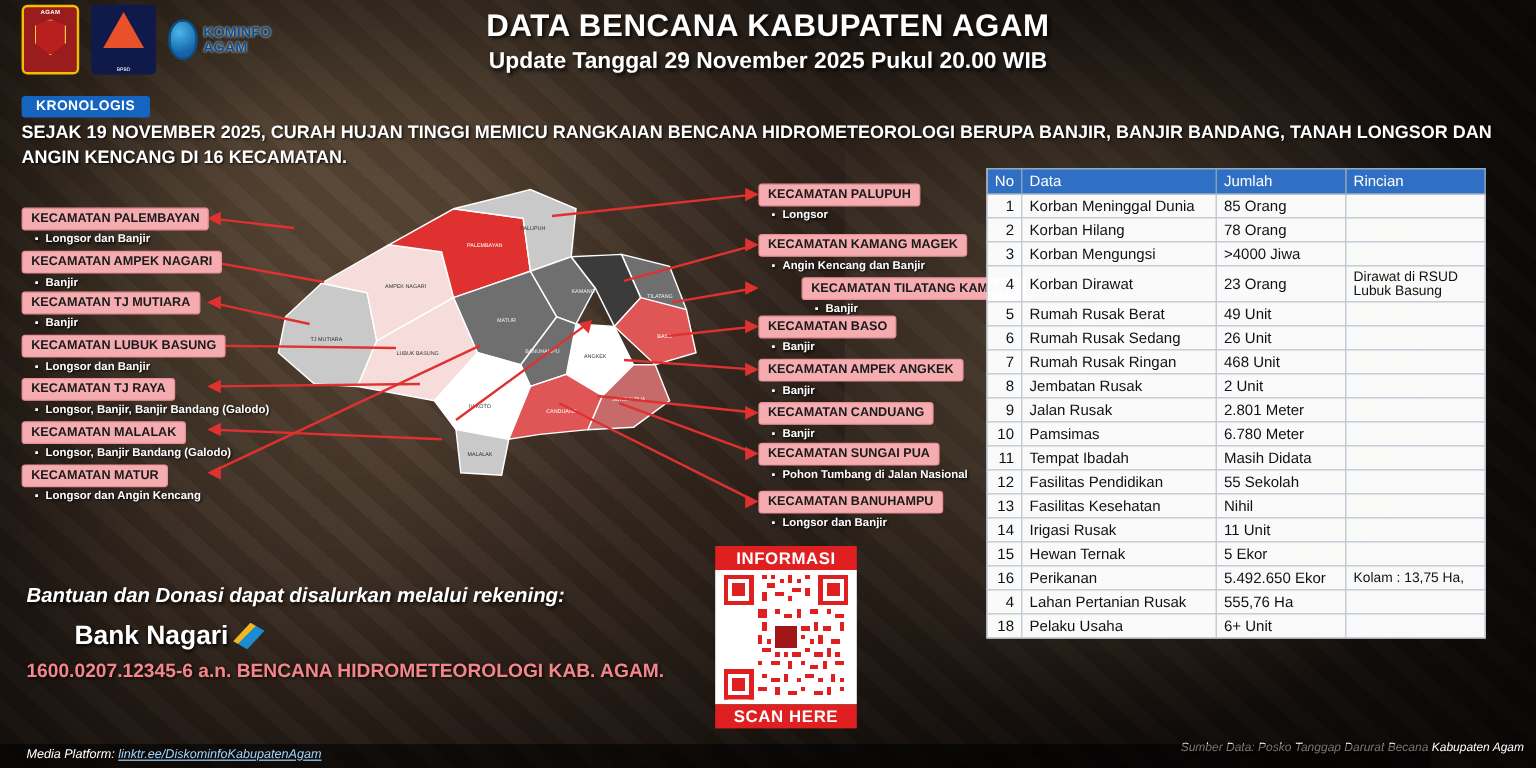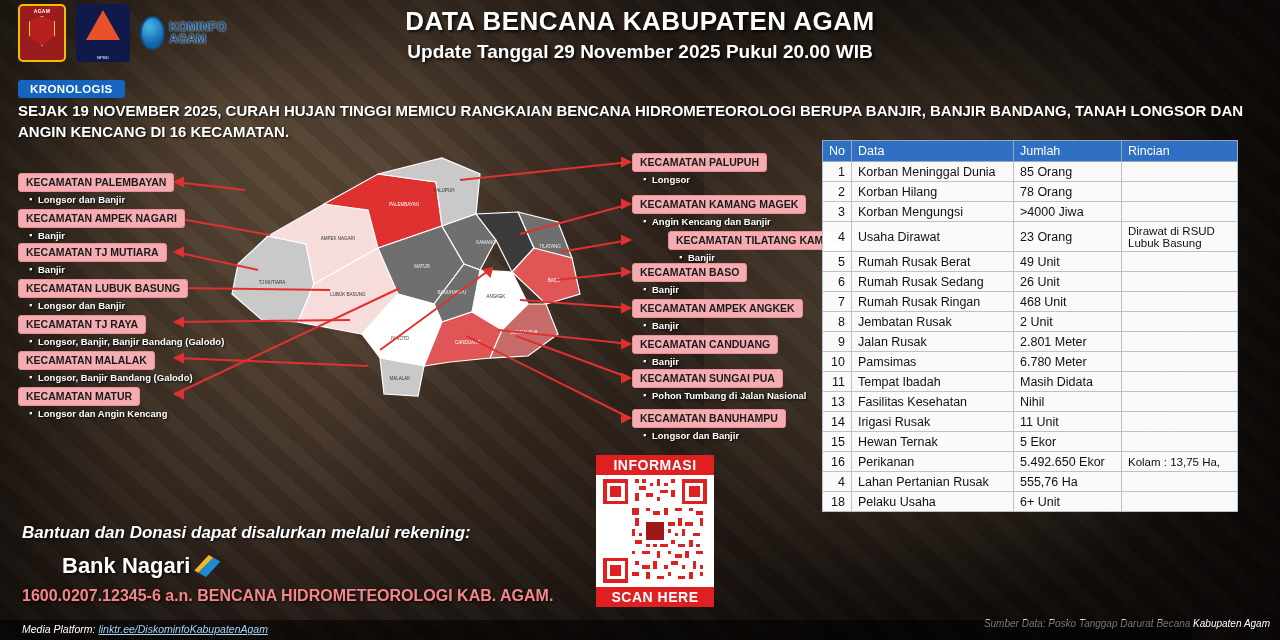--- a/index.html
+++ b/index.html
@@ -135,21 +135,20 @@
   td.rinc { width: 116px; font-size: 11.5px; }
   .src {
     position: absolute; right: 10px; top: 618px; color: #fff; font-size: 10px;
     font-style: italic; z-index: 6; text-shadow: 1px 1px 2px #000;
   }
   
   .donasi { position: absolute; left: 22px; top: 487px; z-index: 6; }
   .donasi .d1 {
     color: #fff; font-size: 17px; font-style: italic; font-weight: bold;
     text-shadow: 1px 1px 3px rgba(0,0,0,.9);
-    margin-top: 36px;
   }
   .bank { display: flex; align-items: center; gap: 4px; margin-top: 10px; }
   .bank .bt { color: #fff; font-size: 22px; font-weight: bold; text-shadow: 1px 1px 3px #000; margin-left: 40px; }
   .bank .swoosh {
     width: 26px; height: 22px;
     background: linear-gradient(135deg, #f3b71d 0%, #f3b71d 45%, #1b8ccf 46%, #1b8ccf 100%);
     clip-path: polygon(0% 70%, 55% 0%, 100% 30%, 45% 100%);
   }
   .rek {
     margin-top: 8px; color: #f4858b; font-size: 16px; font-weight: bold; 
@@ -404,21 +403,21 @@
             <td class="rinc"></td>
           </tr>
           <tr>
             <td class="no">3</td>
             <td>Korban Mengungsi</td>
             <td class="jml">&gt;4000 Jiwa</td>
             <td class="rinc"></td>
           </tr>
           <tr>
             <td class="no">4</td>
-            <td>Usaha Dirawat</td>
+            <td>Korban Dirawat</td>
             <td class="jml">23 Orang</td>
             <td class="rinc">Dirawat di RSUD Lubuk Basung</td>
           </tr>
           <tr>
             <td class="no">5</td>
             <td>Rumah Rusak Berat</td>
             <td class="jml">49 Unit</td>
             <td class="rinc"></td>
           </tr>
           <tr>
@@ -448,20 +447,26 @@
           <tr>
             <td class="no">10</td>
             <td>Pamsimas</td>
             <td class="jml">6.780 Meter</td>
             <td class="rinc"></td>
           </tr>
           <tr>
             <td class="no">11</td>
             <td>Tempat Ibadah</td>
             <td class="jml">Masih Didata</td>
+            <td class="rinc"></td>
+          </tr>
+          <tr>
+            <td class="no">12</td>
+            <td>Fasilitas Pendidikan</td>
+            <td class="jml">55 Sekolah</td>
             <td class="rinc"></td>
           </tr>
           <tr>
             <td class="no">13</td>
             <td>Fasilitas Kesehatan</td>
             <td class="jml">Nihil</td>
             <td class="rinc"></td>
           </tr>
           <tr>
             <td class="no">14</td>

